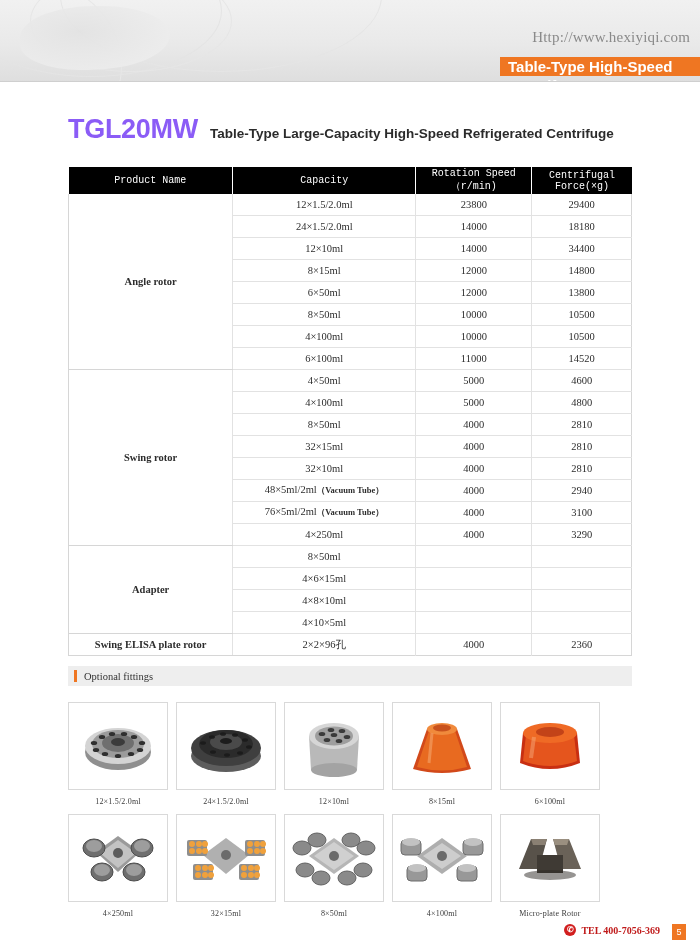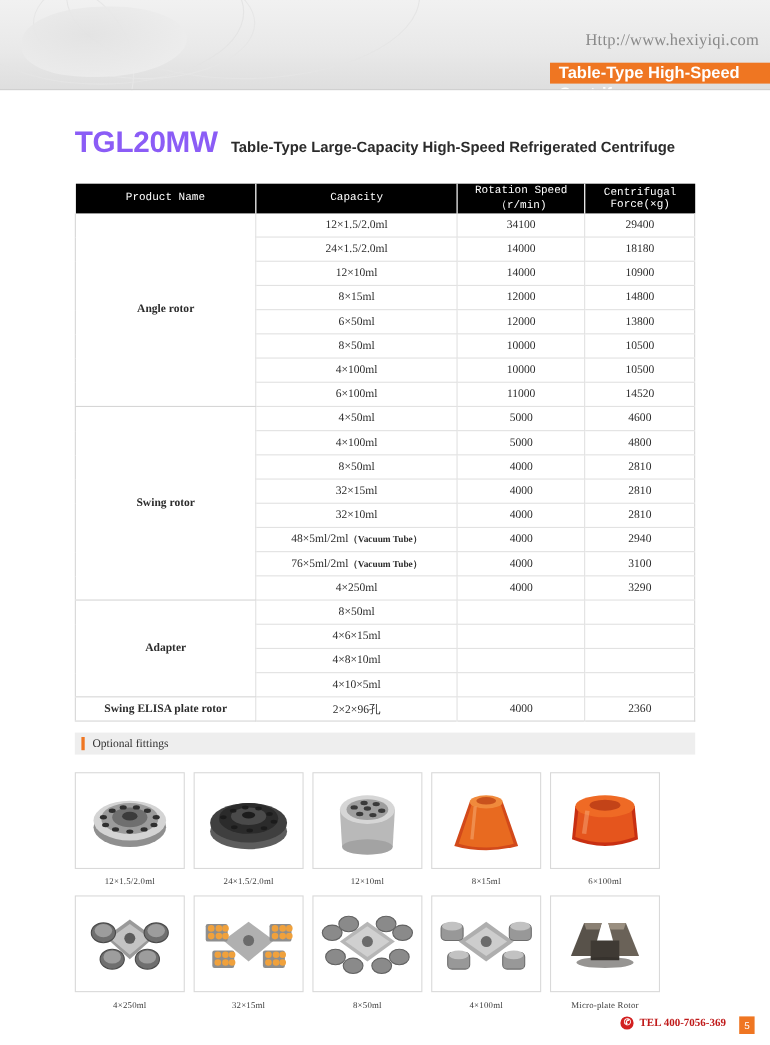--- a/index.html
+++ b/index.html
@@ -258,32 +258,32 @@
         <th style="width:160px">Product Name</th>
         <th style="width:178px">Capacity</th>
         <th style="width:112px">Rotation Speed（r/min)</th>
         <th style="width:96px">Centrifugal Force(×g)</th>
       </tr>
     </thead>
     <tbody class="tbl-outline" id="spec-body">
         <tr>
           <td class="rotor-name" rowspan="8" style="border-bottom: 1px solid rgb(214, 214, 214);">Angle rotor</td>
           <td>12×1.5/2.0ml</td>
-          <td>34100</td>
+          <td>23800</td>
           <td>29400</td>
         </tr>
         <tr>
           <td>24×1.5/2.0ml</td>
           <td>14000</td>
           <td>18180</td>
         </tr>
         <tr>
           <td>12×10ml</td>
           <td>14000</td>
-          <td>10900</td>
+          <td>34400</td>
         </tr>
         <tr>
           <td>8×15ml</td>
           <td>12000</td>
           <td>14800</td>
         </tr>
         <tr>
           <td>6×50ml</td>
           <td>12000</td>
           <td>13800</td>

